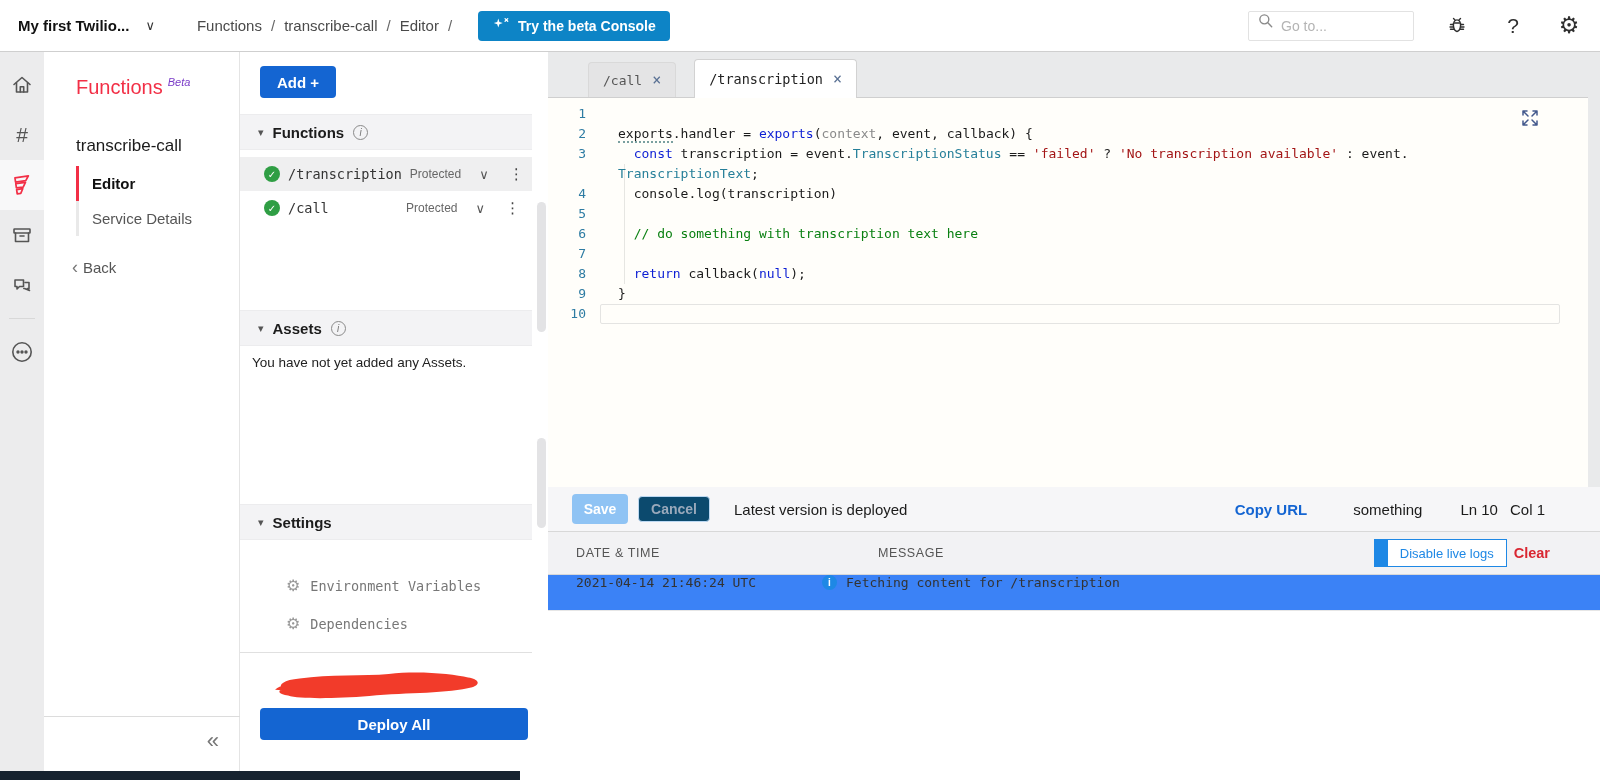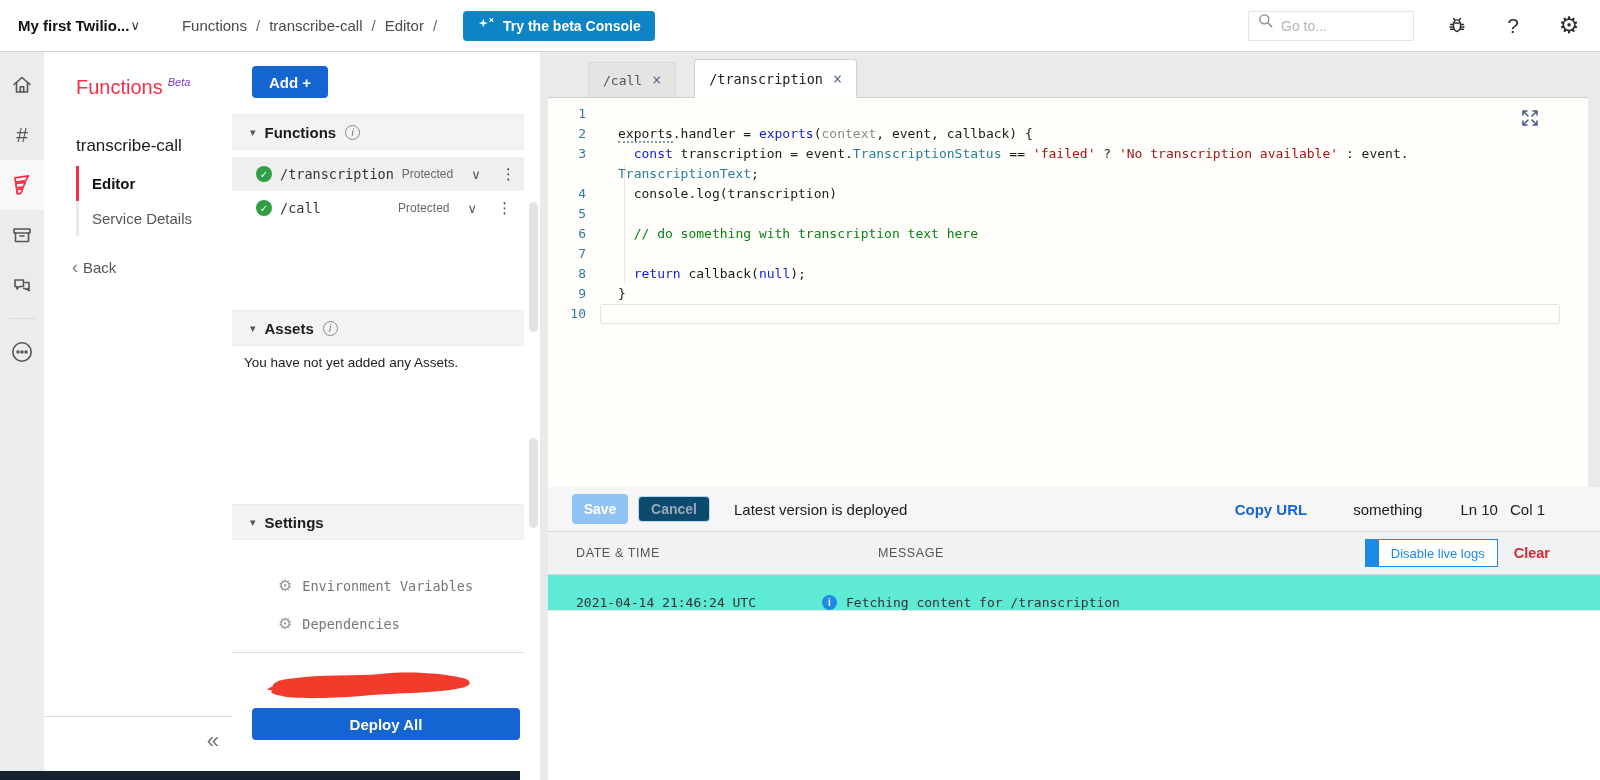--- a/index.html
+++ b/index.html
@@ -9,21 +9,21 @@
     --comment:#0a8012; --param:#8a8a8a; --linenum:#2e7ca3;
   }
   *{box-sizing:border-box;margin:0;padding:0}
   html,body{width:1600px;height:780px;overflow:hidden}
   body{font-family:"Liberation Sans",sans-serif;background:#e9eaeb;color:#222;position:relative}
   .mono{font-family:"DejaVu Sans Mono","Liberation Mono",monospace}
 
   
   .topbar{position:absolute;left:0;top:0;width:1600px;height:52px;background:#fff;
     border-bottom:1px solid #cfcfcf;display:flex;align-items:center;padding:0 18px;z-index:5}
-  .account{font-size:15px;font-weight:700;color:#111;display:flex;align-items:center;gap:1px;cursor:pointer}
+  .account{font-size:15px;font-weight:700;color:#111;display:flex;align-items:center;gap:16px;cursor:pointer}
   .account .chev{font-weight:400;font-size:13px;color:#333}
   .breadcrumb{display:flex;align-items:center;gap:9px;margin-left:42px;font-size:15px;color:#4a4a4a}
   .breadcrumb .crumb{cursor:pointer}
   .breadcrumb .sep{color:#666}
   .beta-btn{margin-left:26px;height:30px;padding:0 14px;display:flex;align-items:center;gap:8px;
     background:var(--console-blue);color:#fff;font-size:14px;font-weight:600;border:none;border-radius:4px;cursor:pointer}
   .topbar-spacer{flex:1}
   .goto{width:166px;height:30px;border:1px solid #e2e2e2;border-radius:2px;background:#fff;
     display:flex;padding:0 8px;gap:7px}
   .goto input{border:none;outline:none;font-size:14px;color:#444;width:110px;font-family:"Liberation Sans",sans-serif}
@@ -46,21 +46,21 @@
   .lp-service{position:absolute;left:32px;top:84px;font-size:17px;color:#1b1b1b}
   .lp-nav{position:absolute;left:32px;top:114px;width:150px}
   .lp-nav-item{border-left:3px solid #e9e9e9;padding:9px 0 9px 13px;font-size:15px;color:#555;cursor:pointer}
   .lp-nav-item.active{border-left-color:var(--brand-red);color:#111;font-weight:600}
   .lp-back{position:absolute;left:28px;top:206px;font-size:15px;color:#555;cursor:pointer;display:flex;align-items:center;gap:5px}
   .lp-back .back-ch{font-size:18px;line-height:1;color:#777}
   .lp-footline{position:absolute;left:0;top:664px;width:196px;border-top:1px solid #dcdcdc}
   .lp-collapse{position:absolute;right:22px;top:676px;font-size:22px;color:#777;cursor:pointer;letter-spacing:-2px}
 
   
-  .midpanel{position:absolute;left:232px;top:52px;width:308px;height:728px;background:#fff}
+  .midpanel{position:absolute;left:240px;top:52px;width:308px;height:728px;background:#fff}
   .mid-inner{position:absolute;left:0;top:0;width:292px;height:728px}
   .add-btn{position:absolute;left:20px;top:14px;width:76px;height:32px;background:var(--action-blue);
     color:#fff;font-size:15px;font-weight:700;border:none;border-radius:4px;cursor:pointer}
   .section-head{position:absolute;left:0;width:292px;height:36px;background:#f3f3f5;
     display:flex;align-items:center;padding-left:18px;gap:9px;cursor:pointer;border-top:1px solid #ececee;border-bottom:1px solid #ececee}
   .section-head .tri{font-size:11px;color:#555}
   .section-head .sh-label{font-size:15px;font-weight:700;color:#1c1c1c}
   .info-o{width:15px;height:15px;border:1px solid #8a8a8a;border-radius:50%;display:inline-flex;
     align-items:center;justify-content:center;font-size:10px;color:#777;font-style:italic}
   .fn-row{position:absolute;left:0;width:292px;height:34px;display:flex;align-items:center;
@@ -122,23 +122,23 @@
 
   
   .loghead{position:absolute;left:0;top:480px;width:1052px;height:43px;background:#f2f2f4;
     border-bottom:1px solid #d8d8d8;display:flex;align-items:center;padding:0 50px 0 28px}
   .log-col{font-size:12.5px;color:#555;letter-spacing:.6px}
   .log-col.c2{margin-left:218px}
   .loghead-spacer{flex:1}
   .livelog-square{width:13px;height:28px;background:var(--log-blue)}
   .livelog-btn{height:28px;padding:0 12px;background:#fff;border:1px solid var(--log-blue);
     color:var(--log-blue);font-size:13px;cursor:pointer}
-  .clear-btn{margin-left:16px;background:none;border:none;color:var(--clear-red);font-weight:700;font-size:14.5px;cursor:pointer}
+  .clear-btn{margin-left:7px;background:none;border:none;color:var(--clear-red);font-weight:700;font-size:14.5px;cursor:pointer}
   .logrows{position:absolute;left:0;top:523px;width:1052px;background:#fff}
-  .logrow{height:36px;display:flex;align-items:flex-end;padding:0 28px;border-bottom:1px solid #e6e6e6;background:#5eead4}
+  .logrow{height:36px;display:flex;align-items:flex-start;padding:0 28px;border-bottom:1px solid #e6e6e6;background:#3b82f6}
   .log-dt{font-size:13px;color:#333;width:246px}
   .log-info{width:15px;height:15px;border-radius:50%;background:var(--log-blue);color:#fff;font-size:10px;
     font-weight:700;display:inline-flex;align-items:center;justify-content:center;margin-right:9px;flex:none}
   .log-msg{font-size:13px;color:#333}
   .log-fill{position:absolute;left:0;top:559px;width:1052px;height:169px;background:#fff}
 
   .bottom-scrollbar{position:absolute;left:0;top:771px;width:520px;height:9px;background:#16222f;z-index:9}
 
   svg .stroke{fill:none;stroke:#555;stroke-width:1.6;stroke-linecap:round;stroke-linejoin:round}
 </style>

